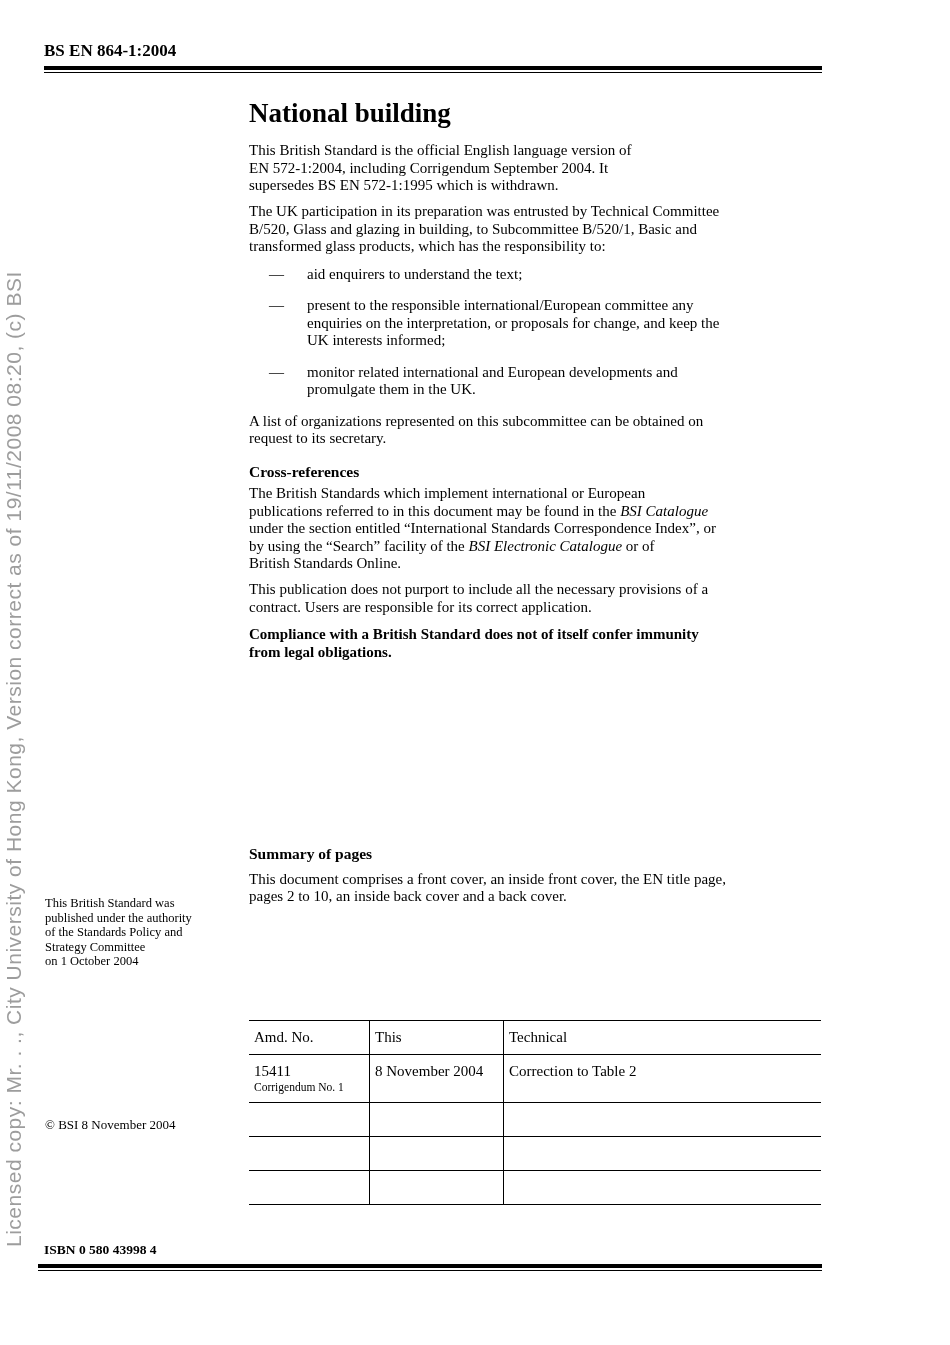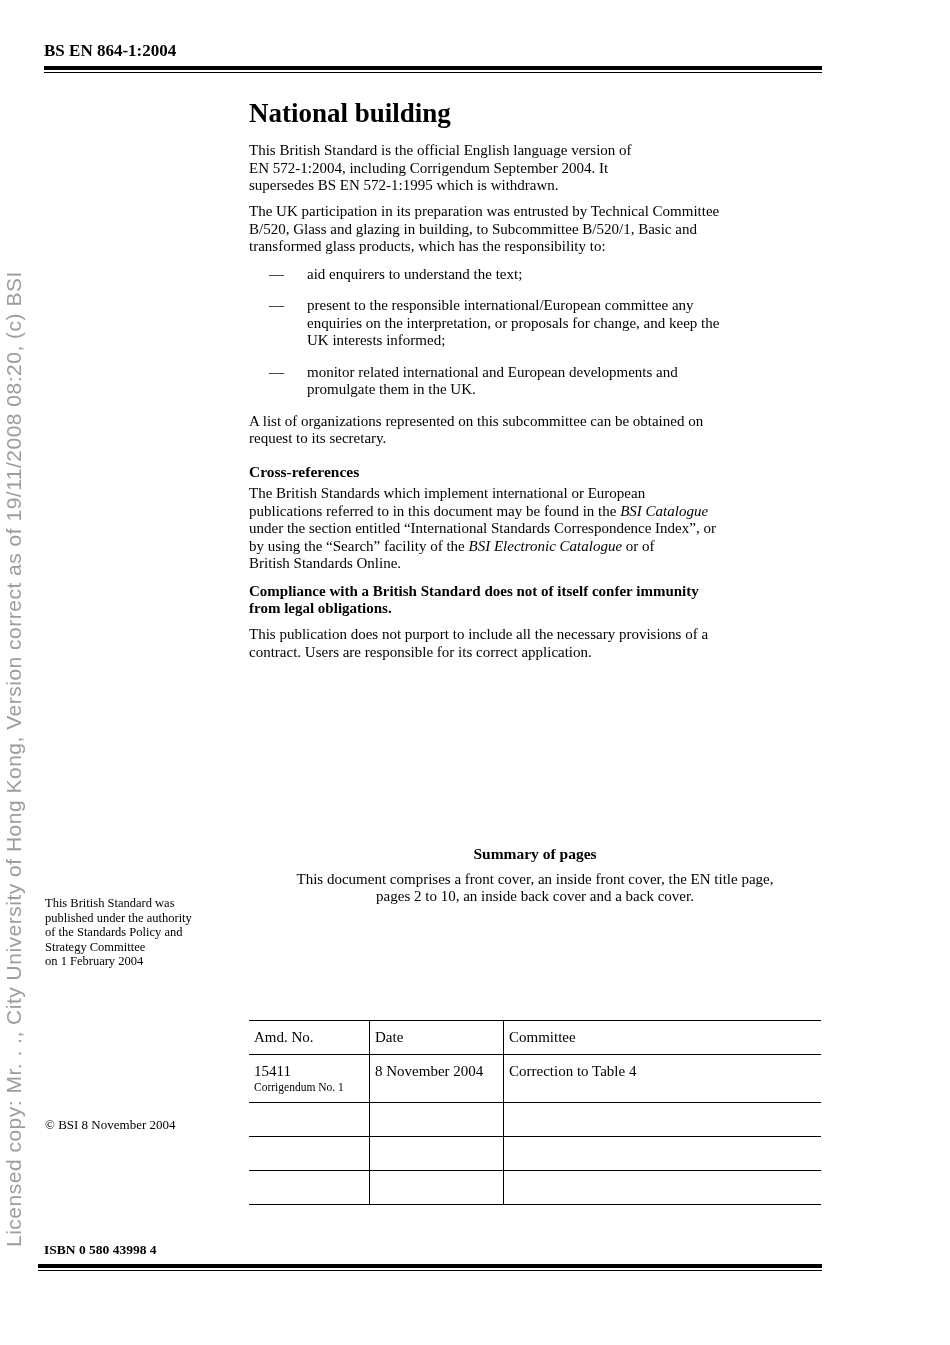--- a/index.html
+++ b/index.html
@@ -70,21 +70,20 @@
   .compliance { font-weight: bold; margin-top: 10px; white-space: pre-line; }
 
   
   .summary {
     position: absolute;
     left: 249px;
     top: 845px;
     width: 572px;
     font-size: 15px;
     line-height: 17.5px;
-    text-align: center;
   }
   .summary .subhead { margin: 0 0 8px 0; }
 
   
   .margin-note {
     position: absolute;
     left: 45px;
     top: 896px;
     width: 195px;
     font-size: 12.5px;
@@ -184,55 +183,55 @@
     <p class="para">A list of organizations represented on this subcommittee can be obtained on
 request to its secretary.</p>
 
     <div class="subhead">Cross-references</div>
     <p class="para"><span>The British Standards which implement international or European
 publications referred to in this document may be found in the </span><i>BSI Catalogue</i><span>
 under the section entitled “International Standards Correspondence Index”, or
 by using the “Search” facility of the </span><i>BSI Electronic Catalogue</i><span> or of
 British Standards Online.</span></p>
 
+    <p class="para">This publication does not purport to include all the necessary provisions of a
+contract. Users are responsible for its correct application.</p>
+
     <p class="para compliance">Compliance with a British Standard does not of itself confer immunity
 from legal obligations.</p>
-
-    <p class="para">This publication does not purport to include all the necessary provisions of a
-contract. Users are responsible for its correct application.</p>
   </div>
 
   <div class="summary">
     <div class="subhead">Summary of pages</div>
     <p class="para">This document comprises a front cover, an inside front cover, the EN title page,
 pages 2 to 10, an inside back cover and a back cover.</p>
   </div>
 
   <div class="margin-note">This British Standard was
 published under the authority
 of the Standards Policy and
 Strategy Committee
-on 1 February 2004</div>
+on 1 October 2004</div>
   <div class="copyright-note">© BSI 8 November 2004</div>
   <div class="isbn">ISBN 0 580 43998 4</div>
 
   <div class="amendments">
     <div class="amend-table">
       <div class="amend-row">
         <div class="amend-cell">Amd. No.</div>
-        <div class="amend-cell">Date</div>
-        <div class="amend-cell">Committee</div>
+        <div class="amend-cell">This</div>
+        <div class="amend-cell">Technical</div>
       </div>
       <div class="amend-row">
         <div class="amend-cell">
             <div>15411</div>
             <div class="amend-sub">Corrigendum No. 1</div>
           </div>
         <div class="amend-cell">8 November 2004</div>
-        <div class="amend-cell">Correction to Table 4</div>
+        <div class="amend-cell">Correction to Table 2</div>
       </div>
       <div class="amend-row">
         <div class="amend-cell"></div>
         <div class="amend-cell"></div>
         <div class="amend-cell"></div>
       </div>
       <div class="amend-row">
         <div class="amend-cell"></div>
         <div class="amend-cell"></div>
         <div class="amend-cell"></div>

